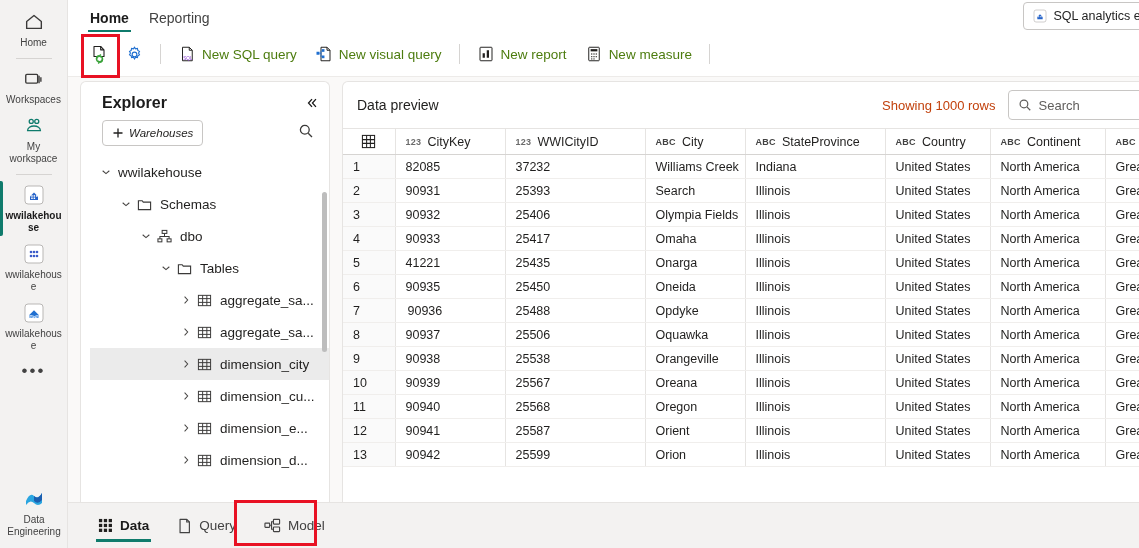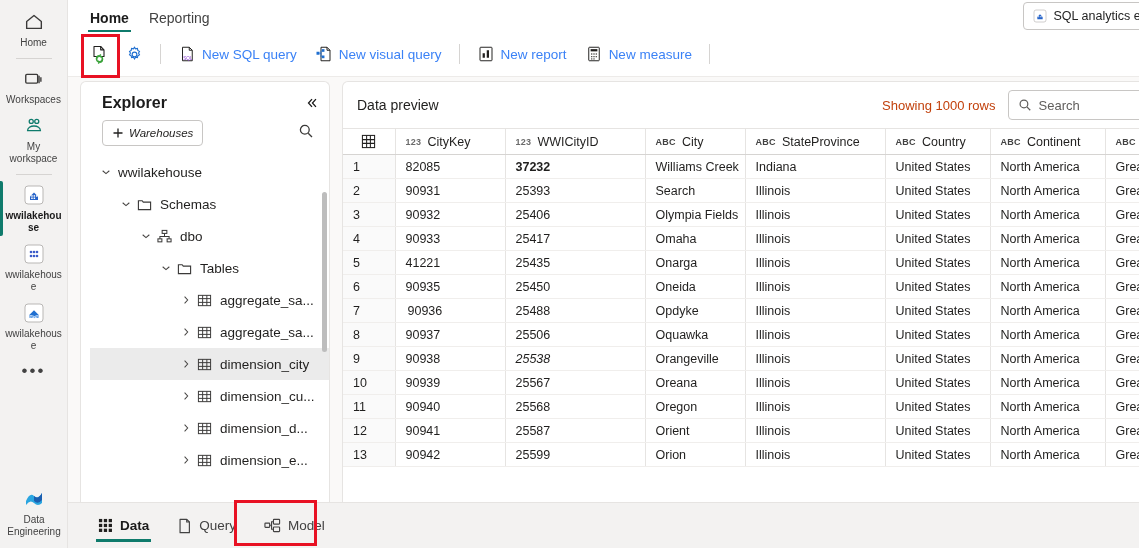--- a/index.html
+++ b/index.html
@@ -71,21 +71,21 @@
 
   
   .cmdbar {
     height: 45px; background: #ffffff; display: flex; align-items: center;
     padding-left: 14px; gap: 2px; position: relative;
     border-bottom: 1px solid #edebe9;
   }
   .cmd-btn {
     display: flex; align-items: center; gap: 6px;
     height: 32px; padding: 0 8px; border-radius: 3px; cursor: pointer;
-    font-size: 13.5px; color: #3b82f6; white-space: nowrap;
+    font-size: 13.5px; color: #4d7c0f; white-space: nowrap;
   }
   .cmd-icon-only { padding: 0 7px; }
   .cmd-sep { width: 1px; height: 20px; background: #d6d4d2; margin: 0 7px; }
 
   
   .content { flex: 1; display: flex; background: #faf9f8; padding: 0 0 0 0; position: relative; overflow: hidden; }
 
   
   .explorer {
     width: 250px; flex: 0 0 250px; background: #ffffff; margin: 4px 0 0 12px;
@@ -542,35 +542,35 @@
                 <svg width="10" height="10" viewBox="0 0 12 12" fill="none" stroke="#484644" stroke-width="1.25">
                   <path d="M4.3 2 L8 6 L4.3 10"></path>
                 </svg>
               </span>
               <span class="tree-ico">
                 <svg width="15" height="15" viewBox="0 0 16 16" fill="none" stroke="#3b3a39" stroke-width="1.05">
                   <rect x="1.5" y="2.5" width="13" height="11"></rect>
                   <path d="M1.5 6 H14.5 M1.5 10 H14.5 M6 2.5 V13.5 M10.5 2.5 V13.5"></path>
                 </svg>
               </span>
-              <span>dimension_d...</span>
+              <span>dimension_e...</span>
             </div>
             <div class="tree-node" style="padding-left: 88px;">
               <span class="tree-chev">
                 <svg width="10" height="10" viewBox="0 0 12 12" fill="none" stroke="#484644" stroke-width="1.25">
                   <path d="M4.3 2 L8 6 L4.3 10"></path>
                 </svg>
               </span>
               <span class="tree-ico">
                 <svg width="15" height="15" viewBox="0 0 16 16" fill="none" stroke="#3b3a39" stroke-width="1.05">
                   <rect x="1.5" y="2.5" width="13" height="11"></rect>
                   <path d="M1.5 6 H14.5 M1.5 10 H14.5 M6 2.5 V13.5 M10.5 2.5 V13.5"></path>
                 </svg>
               </span>
-              <span>dimension_e...</span>
+              <span>dimension_d...</span>
             </div>
           </div>
         <div class="explorer-scroll"></div>
       </div>
 
       <div class="datapanel">
         <div class="dp-header">
           <span class="dp-title">Data preview</span>
           <span class="dp-rows">Showing 1000 rows</span>
           <div class="dp-search">
@@ -636,21 +636,21 @@
                     <div class="colhead">
                       <span class="typetag">ABC</span>
                     </div>
                   </th>
                 </tr>
             </thead>
             <tbody id="grid-body">
                 <tr>
                   <td class="rowhdr" style="width: 52px;">1</td>
                   <td style="width: 110px;">82085</td>
-                  <td style="width: 140px; font-weight: bold;">37232</td>
+                  <td style="width: 140px;">37232</td>
                   <td style="width: 100px;">Williams Creek</td>
                   <td style="width: 140px;">Indiana</td>
                   <td style="width: 105px;">United States</td>
                   <td style="width: 115px;">North America</td>
                   <td style="width: 98px;">Great La</td>
                 </tr>
                 <tr>
                   <td class="rowhdr" style="width: 52px;">2</td>
                   <td style="width: 110px;">90931</td>
                   <td style="width: 140px;">25393</td>
@@ -716,21 +716,21 @@
                   <td style="width: 140px;">25506</td>
                   <td style="width: 100px;">Oquawka</td>
                   <td style="width: 140px;">Illinois</td>
                   <td style="width: 105px;">United States</td>
                   <td style="width: 115px;">North America</td>
                   <td style="width: 98px;">Great La</td>
                 </tr>
                 <tr>
                   <td class="rowhdr" style="width: 52px;">9</td>
                   <td style="width: 110px;">90938</td>
-                  <td style="width: 140px; font-style: italic;">25538</td>
+                  <td style="width: 140px;">25538</td>
                   <td style="width: 100px;">Orangeville</td>
                   <td style="width: 140px;">Illinois</td>
                   <td style="width: 105px;">United States</td>
                   <td style="width: 115px;">North America</td>
                   <td style="width: 98px;">Great La</td>
                 </tr>
                 <tr>
                   <td class="rowhdr" style="width: 52px;">10</td>
                   <td style="width: 110px;">90939</td>
                   <td style="width: 140px;">25567</td>

